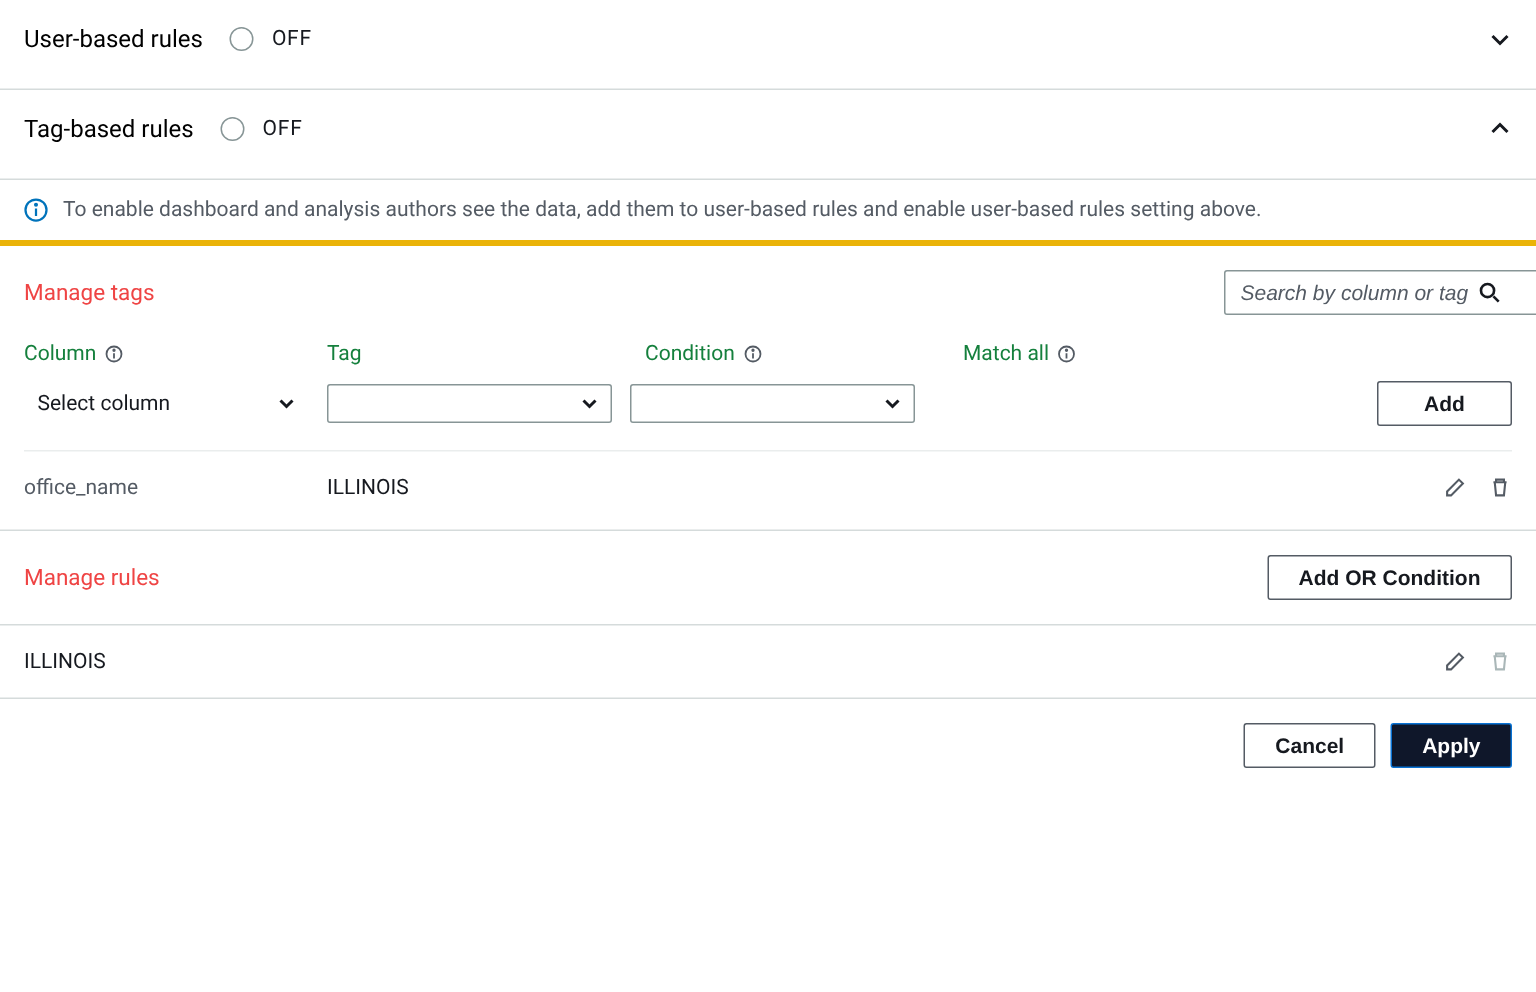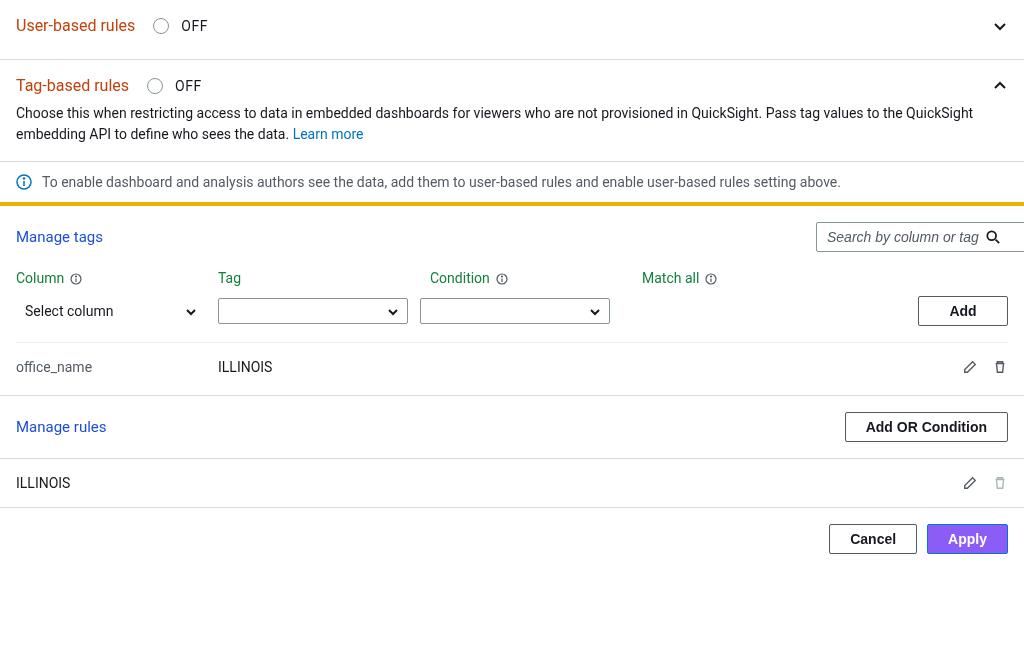--- a/index.html
+++ b/index.html
@@ -26,21 +26,21 @@
       margin-bottom: 8px;
     }
     .section-title-group {
       display: flex;
       align-items: center;
       gap: 18px;
     }
     .section-title {
       font-size: 16px;
       font-weight: 400;
-      color: #c2410c;
+      color: #000000;
     }
     .toggle-wrap {
       display: flex;
       align-items: center;
       gap: 12px;
     }
     .radio-circle {
       width: 16px;
       height: 16px;
       border: 1px solid #879596;
@@ -91,21 +91,21 @@
     }
     .manage-header {
       display: flex;
       justify-content: space-between;
       align-items: center;
       margin-bottom: 18px;
     }
     .manage-title {
       font-size: 15px;
       font-weight: 400;
-      color: #1d4ed8;
+      color: #ef4444;
     }
     .search-wrap {
       position: relative;
       width: 240px;
     }
     .search-input {
       width: 100%;
       padding: 6px 30px 6px 10px;
       border: 1px solid #879596;
       border-radius: 2px;
@@ -237,21 +237,21 @@
       align-items: center;
       padding: 16px;
     }
     .footer {
       display: flex;
       justify-content: flex-end;
       gap: 10px;
       padding: 16px;
     }
     .btn-primary {
-      background: #8b5cf6;
+      background: #0f172a;
       border-color: #0972d3;
       color: #fff;
     }
     .chev-down {
       width: 12px;
       height: 12px;
     }
     .icon-disabled {
       color: #aab7b8;
     }
@@ -284,24 +284,20 @@
         <span class="radio-circle"></span>
         <span class="toggle-label">OFF</span>
       </div>
     </div>
     <span class="chevron">
       <svg viewBox="0 0 16 16" width="16" height="16" fill="none" stroke="currentColor" stroke-width="2">
           <path d="M3 10l5-5 5 5"></path>
         </svg>
     </span>
   </div>
-  <p class="section-desc">
-    <span>Choose this when restricting access to data in embedded dashboards for viewers who are not provisioned in QuickSight. Pass tag values to the QuickSight embedding API to define who sees the data.</span>
-    <a class="link">Learn more</a>
-  </p>
 </div>
 
 <div class="info-banner">
   <span class="info-icon">
     <svg viewBox="0 0 16 16" width="16" height="16" fill="none" stroke="#0073bb" stroke-width="1.5">
         <circle cx="8" cy="8" r="7"></circle>
         <line x1="8" y1="7" x2="8" y2="12"></line>
         <circle cx="8" cy="4.5" r="0.6" fill="#0073bb"></circle>
       </svg>
   </span>

